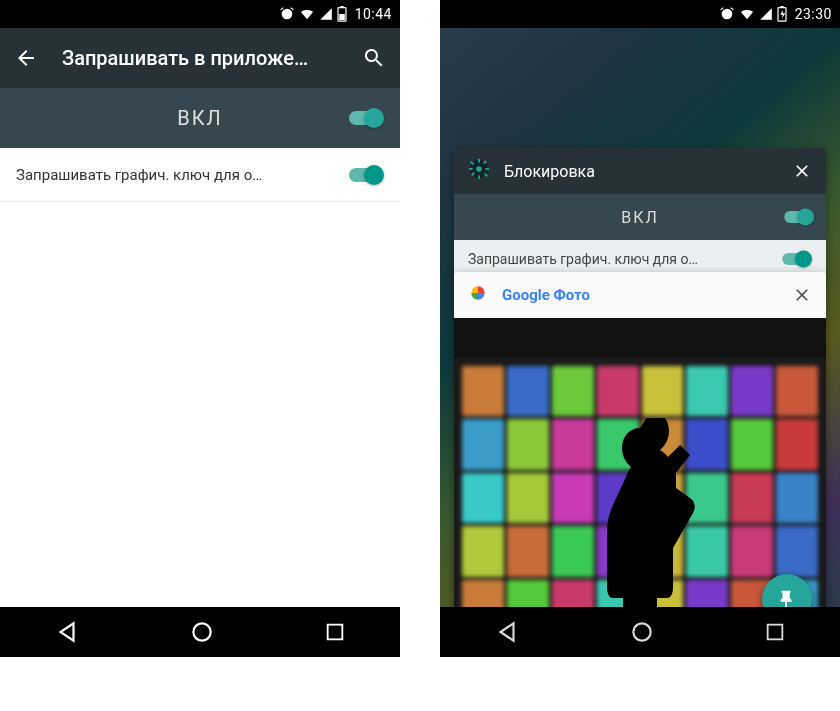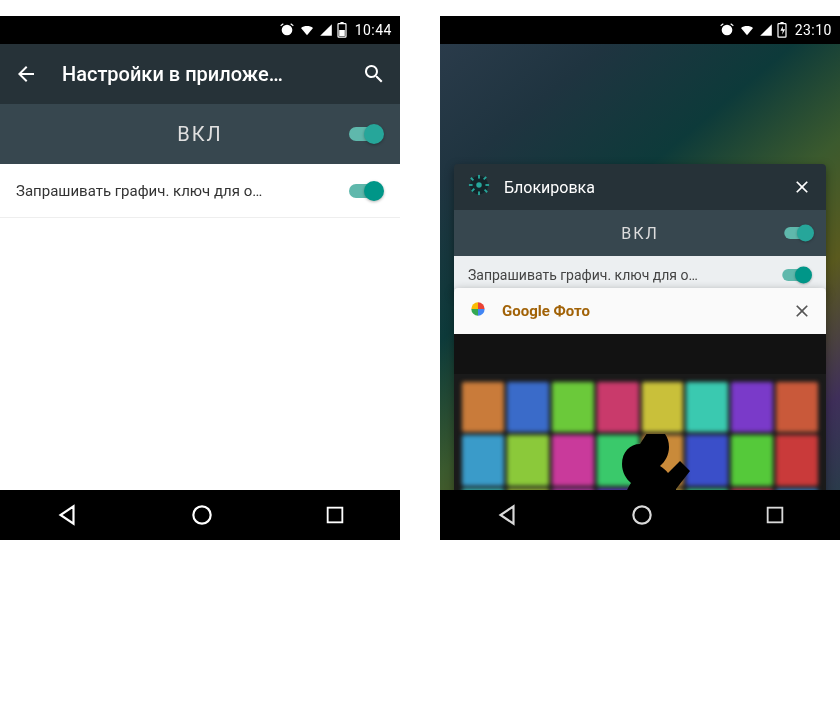--- a/index.html
+++ b/index.html
@@ -7,23 +7,22 @@
     font-family: Roboto, "Helvetica Neue", Arial, sans-serif;
     background: #fff;
     width: 840px;
     height: 711px;
     position: relative;
     overflow: hidden;
   }
   .phone {
     position: absolute;
     width: 400px;
-    height: 524px;
+    height: 657px;
     overflow: hidden;
-    margin-top: 16px;
   }
   .phone-left { left: 0; top: 0; }
   .phone-right { left: 440px; top: 0; }
 
   
   .status-bar {
     height: 28px;
     background: #000;
     color: #fff;
     display: flex;
@@ -182,21 +181,21 @@
   }
   .card-settings .preview-setting .label { flex: 1; white-space: nowrap; overflow: hidden; text-overflow: ellipsis; }
 
   .card-photos {
     margin-top: -6px;
     position: relative;
   }
   .card-photos .card-header {
     height: 46px;
     background: #fafafa;
-    color: #a16207;
+    color: #3b82f6;
     display: flex;
     align-items: center;
     padding: 0 14px;
     gap: 14px;
     border-top-left-radius: 4px;
     border-top-right-radius: 4px;
   }
   .card-photos .card-header-title { font-weight: 700; font-size: 15px; }
   .photos-body {
     background: #1a1a1a;
@@ -275,21 +274,21 @@
     </span>
     <span class="status-time">10:44</span>
   </div>
 
   <div class="app-bar">
     <span class="icon-btn">
       <svg width="24" height="24" viewBox="0 0 24 24" fill="#fff">
           <path d="M20 11H7.8l5.6-5.6L12 4l-8 8 8 8 1.4-1.4L7.8 13H20z"></path>
         </svg>
     </span>
-    <span class="app-bar-title">Настройки в приложе…</span>
+    <span class="app-bar-title">Запрашивать в приложе…</span>
     <span class="icon-btn">
       <svg width="24" height="24" viewBox="0 0 24 24" fill="#fff">
           <path d="M15.5 14h-.8l-.3-.3a6.5 6.5 0 10-.7.7l.3.3v.8l5 5 1.5-1.5zm-6 0a4.5 4.5 0 114.5-4.5A4.5 4.5 0 019.5 14z"></path>
         </svg>
     </span>
   </div>
 
   <div class="enable-row">
     <span>ВКЛ</span>
     <span class="switch light">
@@ -342,21 +341,21 @@
           <path d="M2 22h20V2z"></path>
         </svg>
     </span>
     <span class="icon">
       <svg width="10" height="16" viewBox="0 0 12 20" fill="none">
           <rect x="1" y="2" width="10" height="17" rx="1" stroke="#fff" stroke-width="1.5"></rect>
           <rect x="4" y="0" width="4" height="2" fill="#fff"></rect>
           <path d="M7 5L4 11h3l-1 5 4-7H7z" fill="#fff"></path>
         </svg>
     </span>
-    <span class="status-time">23:10</span>
+    <span class="status-time">23:30</span>
   </div>
 
   <div class="wallpaper"></div>
 
   <div class="recents">
 
     <div class="card card-settings">
       <div class="card-header">
         <span>
           <svg width="22" height="22" viewBox="0 0 24 24" fill="#26a69a">

